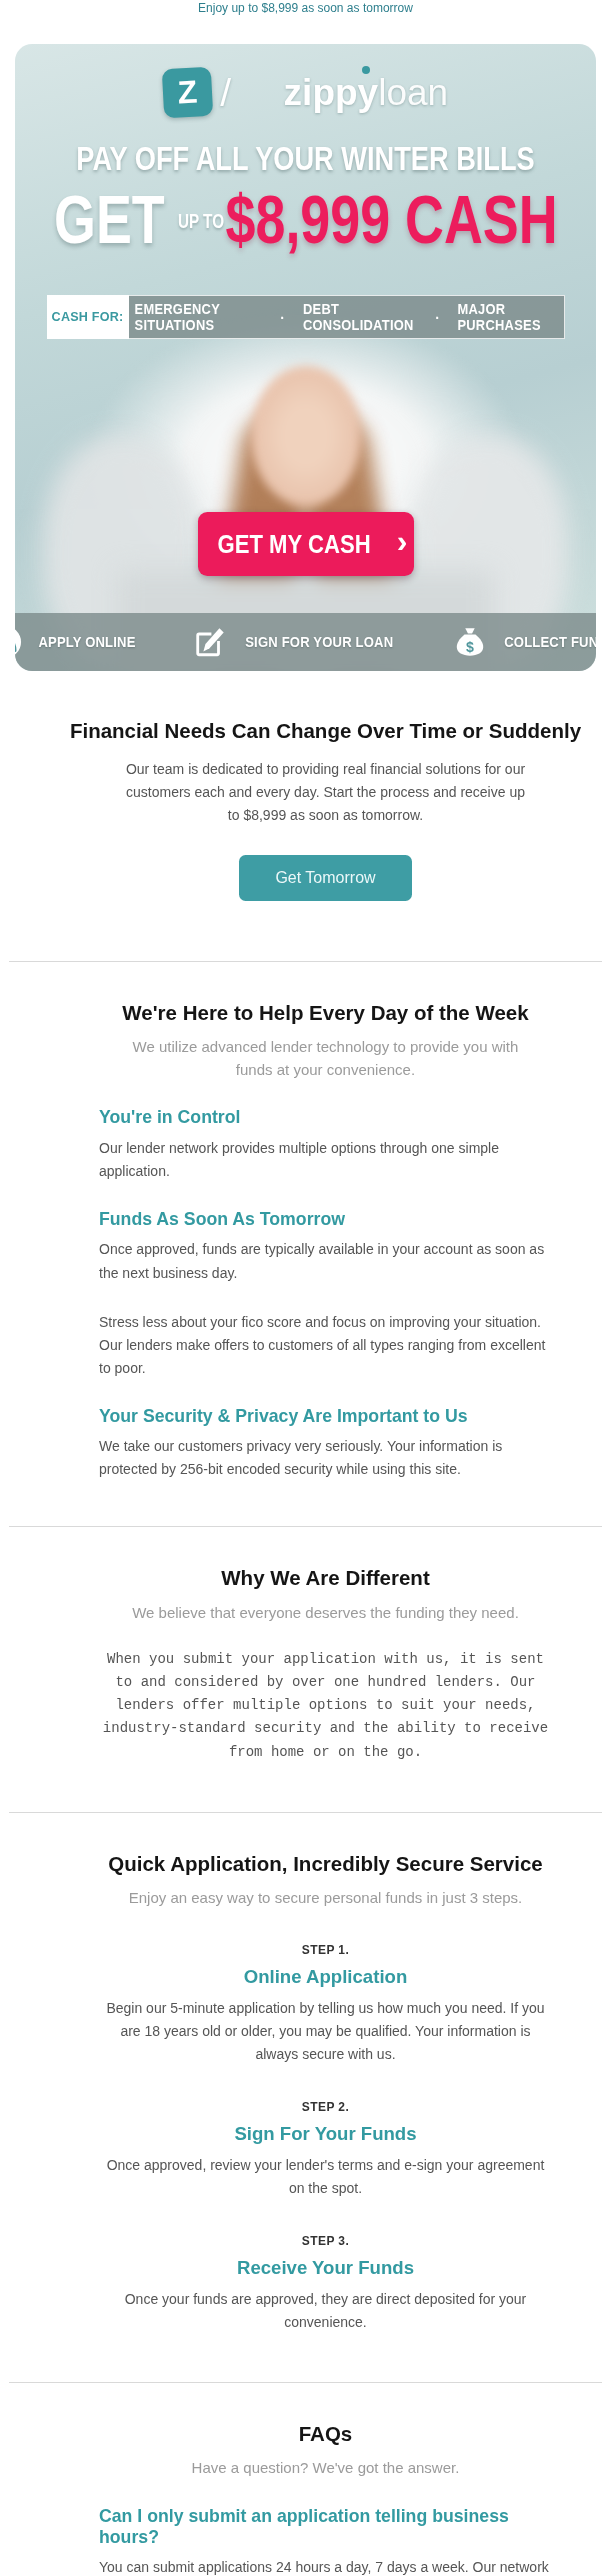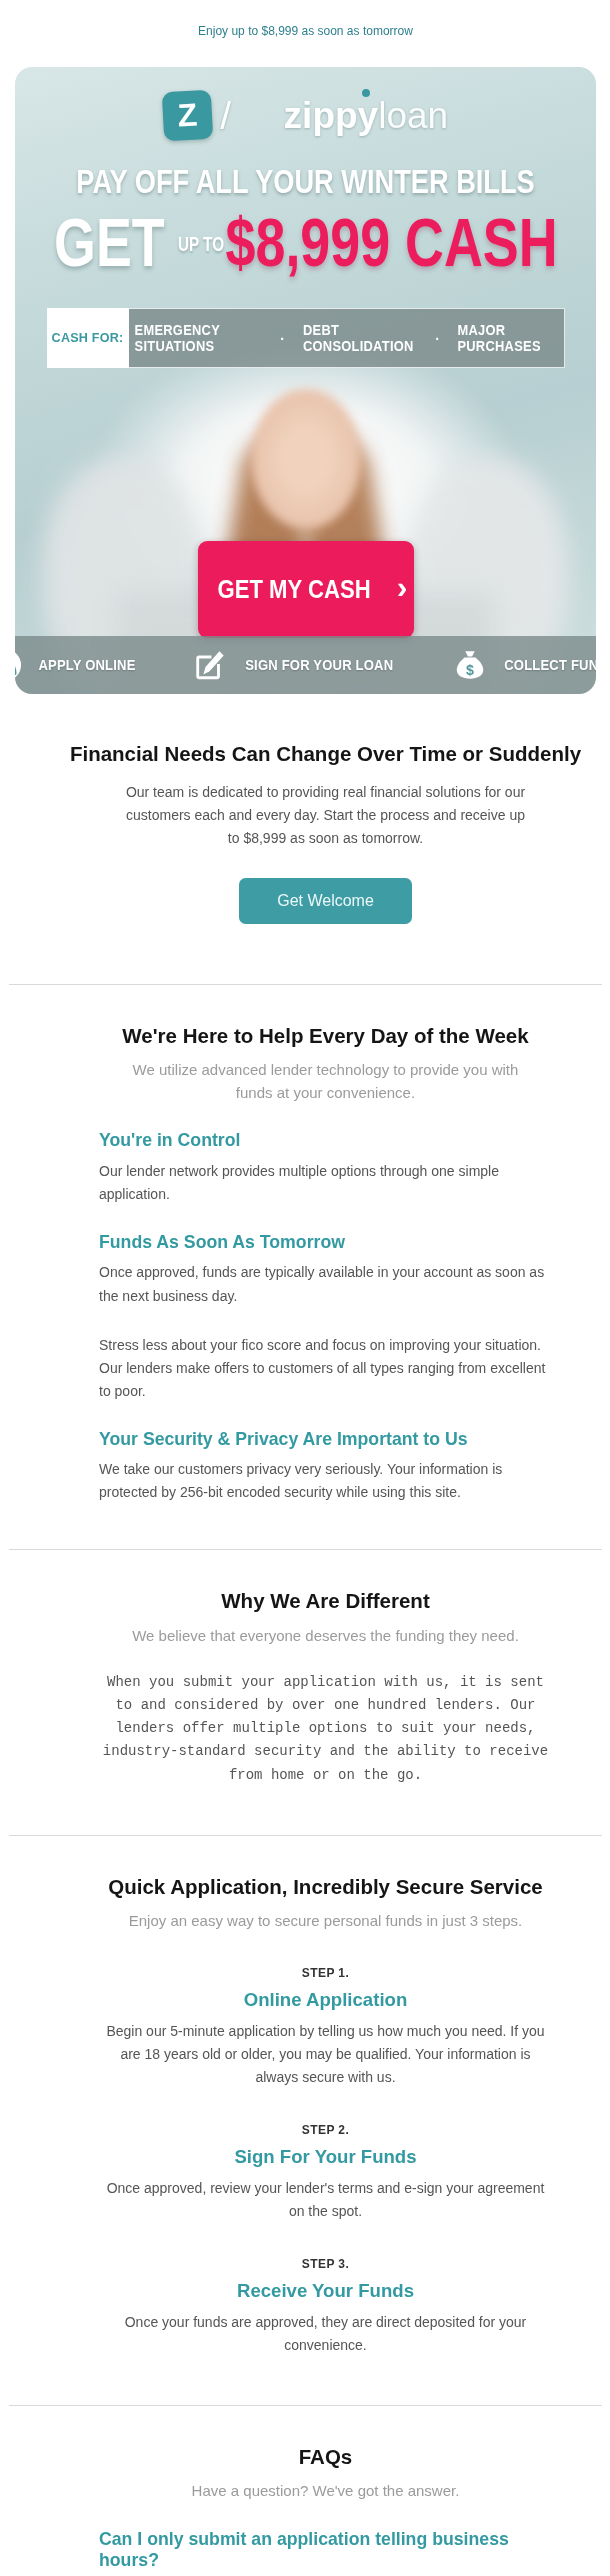--- a/index.html
+++ b/index.html
@@ -1,21 +1,21 @@
 <!DOCTYPE html>
 <html style="font-size:15px"><head>
 <meta charset="utf-8">
 <style>
   * { margin:0; padding:0; box-sizing:border-box; }
   html,body { background:#ffffff; }
   body { font-family:"Liberation Sans", sans-serif; width:611px; }
   .page { width:611px; position:relative; background:#fff; }
 
   
-  .preheader { padding-top:24px; text-align:center; font-size:12px; color:#2e7f8d; }
+  .preheader { padding-top:1px; text-align:center; font-size:12px; color:#2e7f8d; }
 
   
   .banner { position:relative; margin:29px 15px 0; height:627px; border-radius:17px; overflow:hidden;
             background:linear-gradient(165deg,#d8e6e6 0%,#c2d8d9 35%,#b7cfd2 60%,#cfe0de 100%);
             display:flex; flex-direction:column; align-items:center; }
   .photo { position:absolute; inset:0; pointer-events:none; }
   .photo span { position:absolute; display:block; }
   .ph-fur   { left:50%; top:275px; width:429px; height:289px; transform:translateX(-50%);
               background:radial-gradient(ellipse at center,#ffffff 0%,#f3f5f5 40%,rgba(243,245,245,0) 72%);
               filter:blur(5.6px); }
@@ -47,30 +47,30 @@
               font-size:34px; white-space:nowrap; transform:scaleX(.80);
               text-shadow:0 1.9px 3.7px rgba(50,75,75,.35); letter-spacing:0; }
   .offer { position:relative; z-index:2; margin-top:1.9px; display:flex; align-items:center;
            transform:scaleX(.78); white-space:nowrap; }
   .offer .get { color:#ffffff; font-size:69px; font-weight:800; text-shadow:0 2.8px 4.7px rgba(50,75,75,.3); }
   .offer .upto { color:#ffffff; font-size:19.6px; font-weight:800; margin:0 1.9px 0 17px;
                  transform:translateY(1.9px); text-shadow:0 1.9px 2.8px rgba(50,75,75,.3); }
   .offer .amount { color:#ec1d5d; font-size:69px; font-weight:800;
                    text-shadow:0 2.8px 5.6px rgba(120,20,50,.25); }
 
-  .cashbar { position:relative; z-index:2; margin-top:26px; width:518px; height:60px; display:flex; }
+  .cashbar { position:relative; z-index:2; margin-top:36px; width:518px; height:44px; display:flex; }
   .cashlabel { width:82px; background:#ffffff; color:#3a99a0; font-size:12.6px; font-weight:700;
                display:flex; align-items:center; justify-content:center; letter-spacing:0.2px; }
   .cashitems { flex:1; background:rgba(124,139,139,.82); border:0.9px solid rgba(255,255,255,.8);
                border-left:none; display:flex; align-items:center; justify-content:center;
                color:#ffffff; font-size:14px; font-weight:700; letter-spacing:0.3px; }
   .cashitems > span { transform:scaleX(.92); display:inline-block; }
   .cashitems .dot { margin:0 13px; font-size:15px; }
 
-  .cta { position:relative; z-index:2; margin-top:173px; width:216px; height:97px; background:#ec1b5b;
+  .cta { position:relative; z-index:2; margin-top:173px; width:216px; height:64px; background:#ec1b5b;
          border-radius:9.3px; display:flex; align-items:center; justify-content:center; gap:13px;
          box-shadow:0 2.8px 7.5px rgba(60,20,35,.3); cursor:pointer; text-decoration:none; }
   .cta .label { color:#ffffff; font-size:26px; font-weight:800; transform:scaleX(.85); white-space:nowrap; }
   .cta .chev { color:#ffffff; font-size:32px; font-weight:700; line-height:1; transform:translateY(-2.8px); }
 
   .strip { position:absolute; z-index:3; left:0; right:0; bottom:0; height:58px;
            background:rgba(124,139,139,.80); display:flex; align-items:center; justify-content:center;
            gap:52px; }
   .strip-item { display:flex; align-items:center; gap:10.3px; }
   .strip-item .slabel { color:#ffffff; font-size:14.5px; font-weight:700; letter-spacing:0.2px;
@@ -179,21 +179,21 @@
           <text x="18" y="28.5" font-size="15" font-weight="bold" fill="#50969c" text-anchor="middle">$</text>
         </svg>
         <span class="slabel">COLLECT FUNDS</span>
       </div>
     </div>
   </div>
 
   <section class="intro">
     <h1 class="sec-title">Financial Needs Can Change Over Time or Suddenly</h1>
     <p class="body-text">Our team is dedicated to providing real financial solutions for our customers each and every day. Start the process and receive up to $8,999 as soon as tomorrow.</p>
-    <a class="btn btn-teal">Get Welcome</a>
+    <a class="btn btn-teal">Get Tomorrow</a>
   </section>
 
   <hr class="divider">
 
   <section class="help">
     <h2 class="sec-title">We're Here to Help Every Day of the Week</h2>
     <p class="sec-sub">We utilize advanced lender technology to provide you with funds at your convenience.</p>
     <div class="left-items">
       <div class="item">
         <h3>You're in Control</h3>

